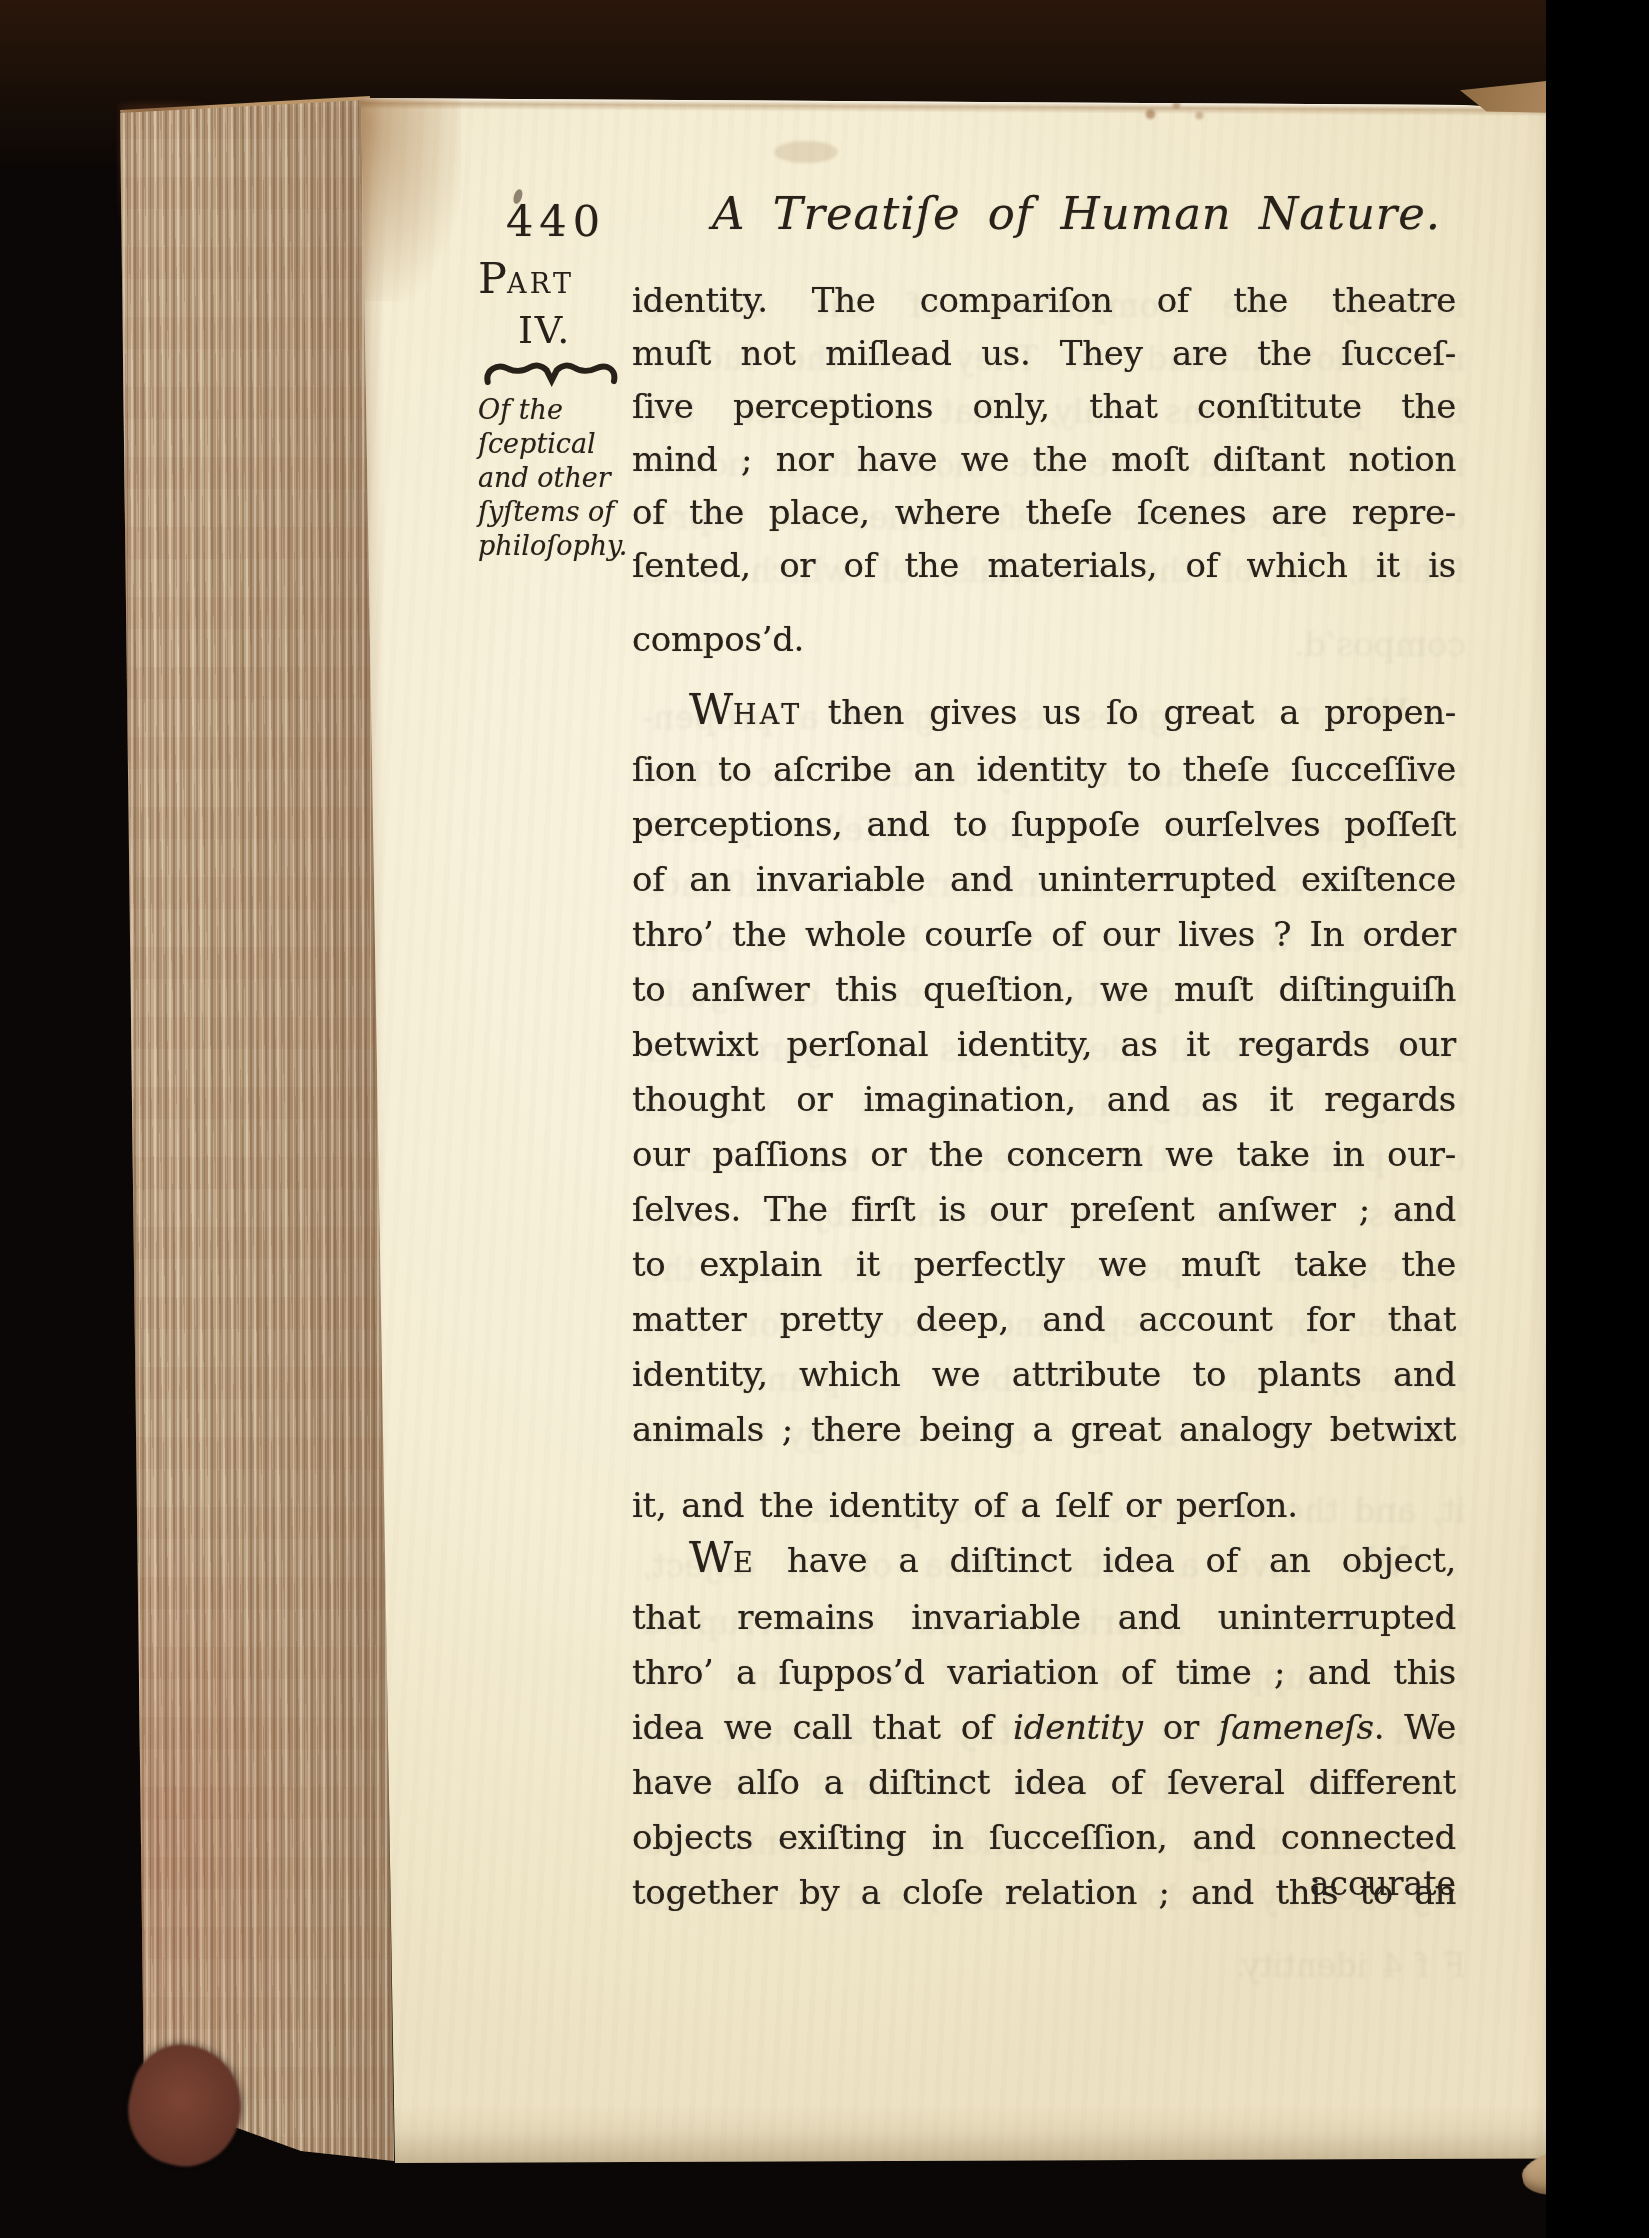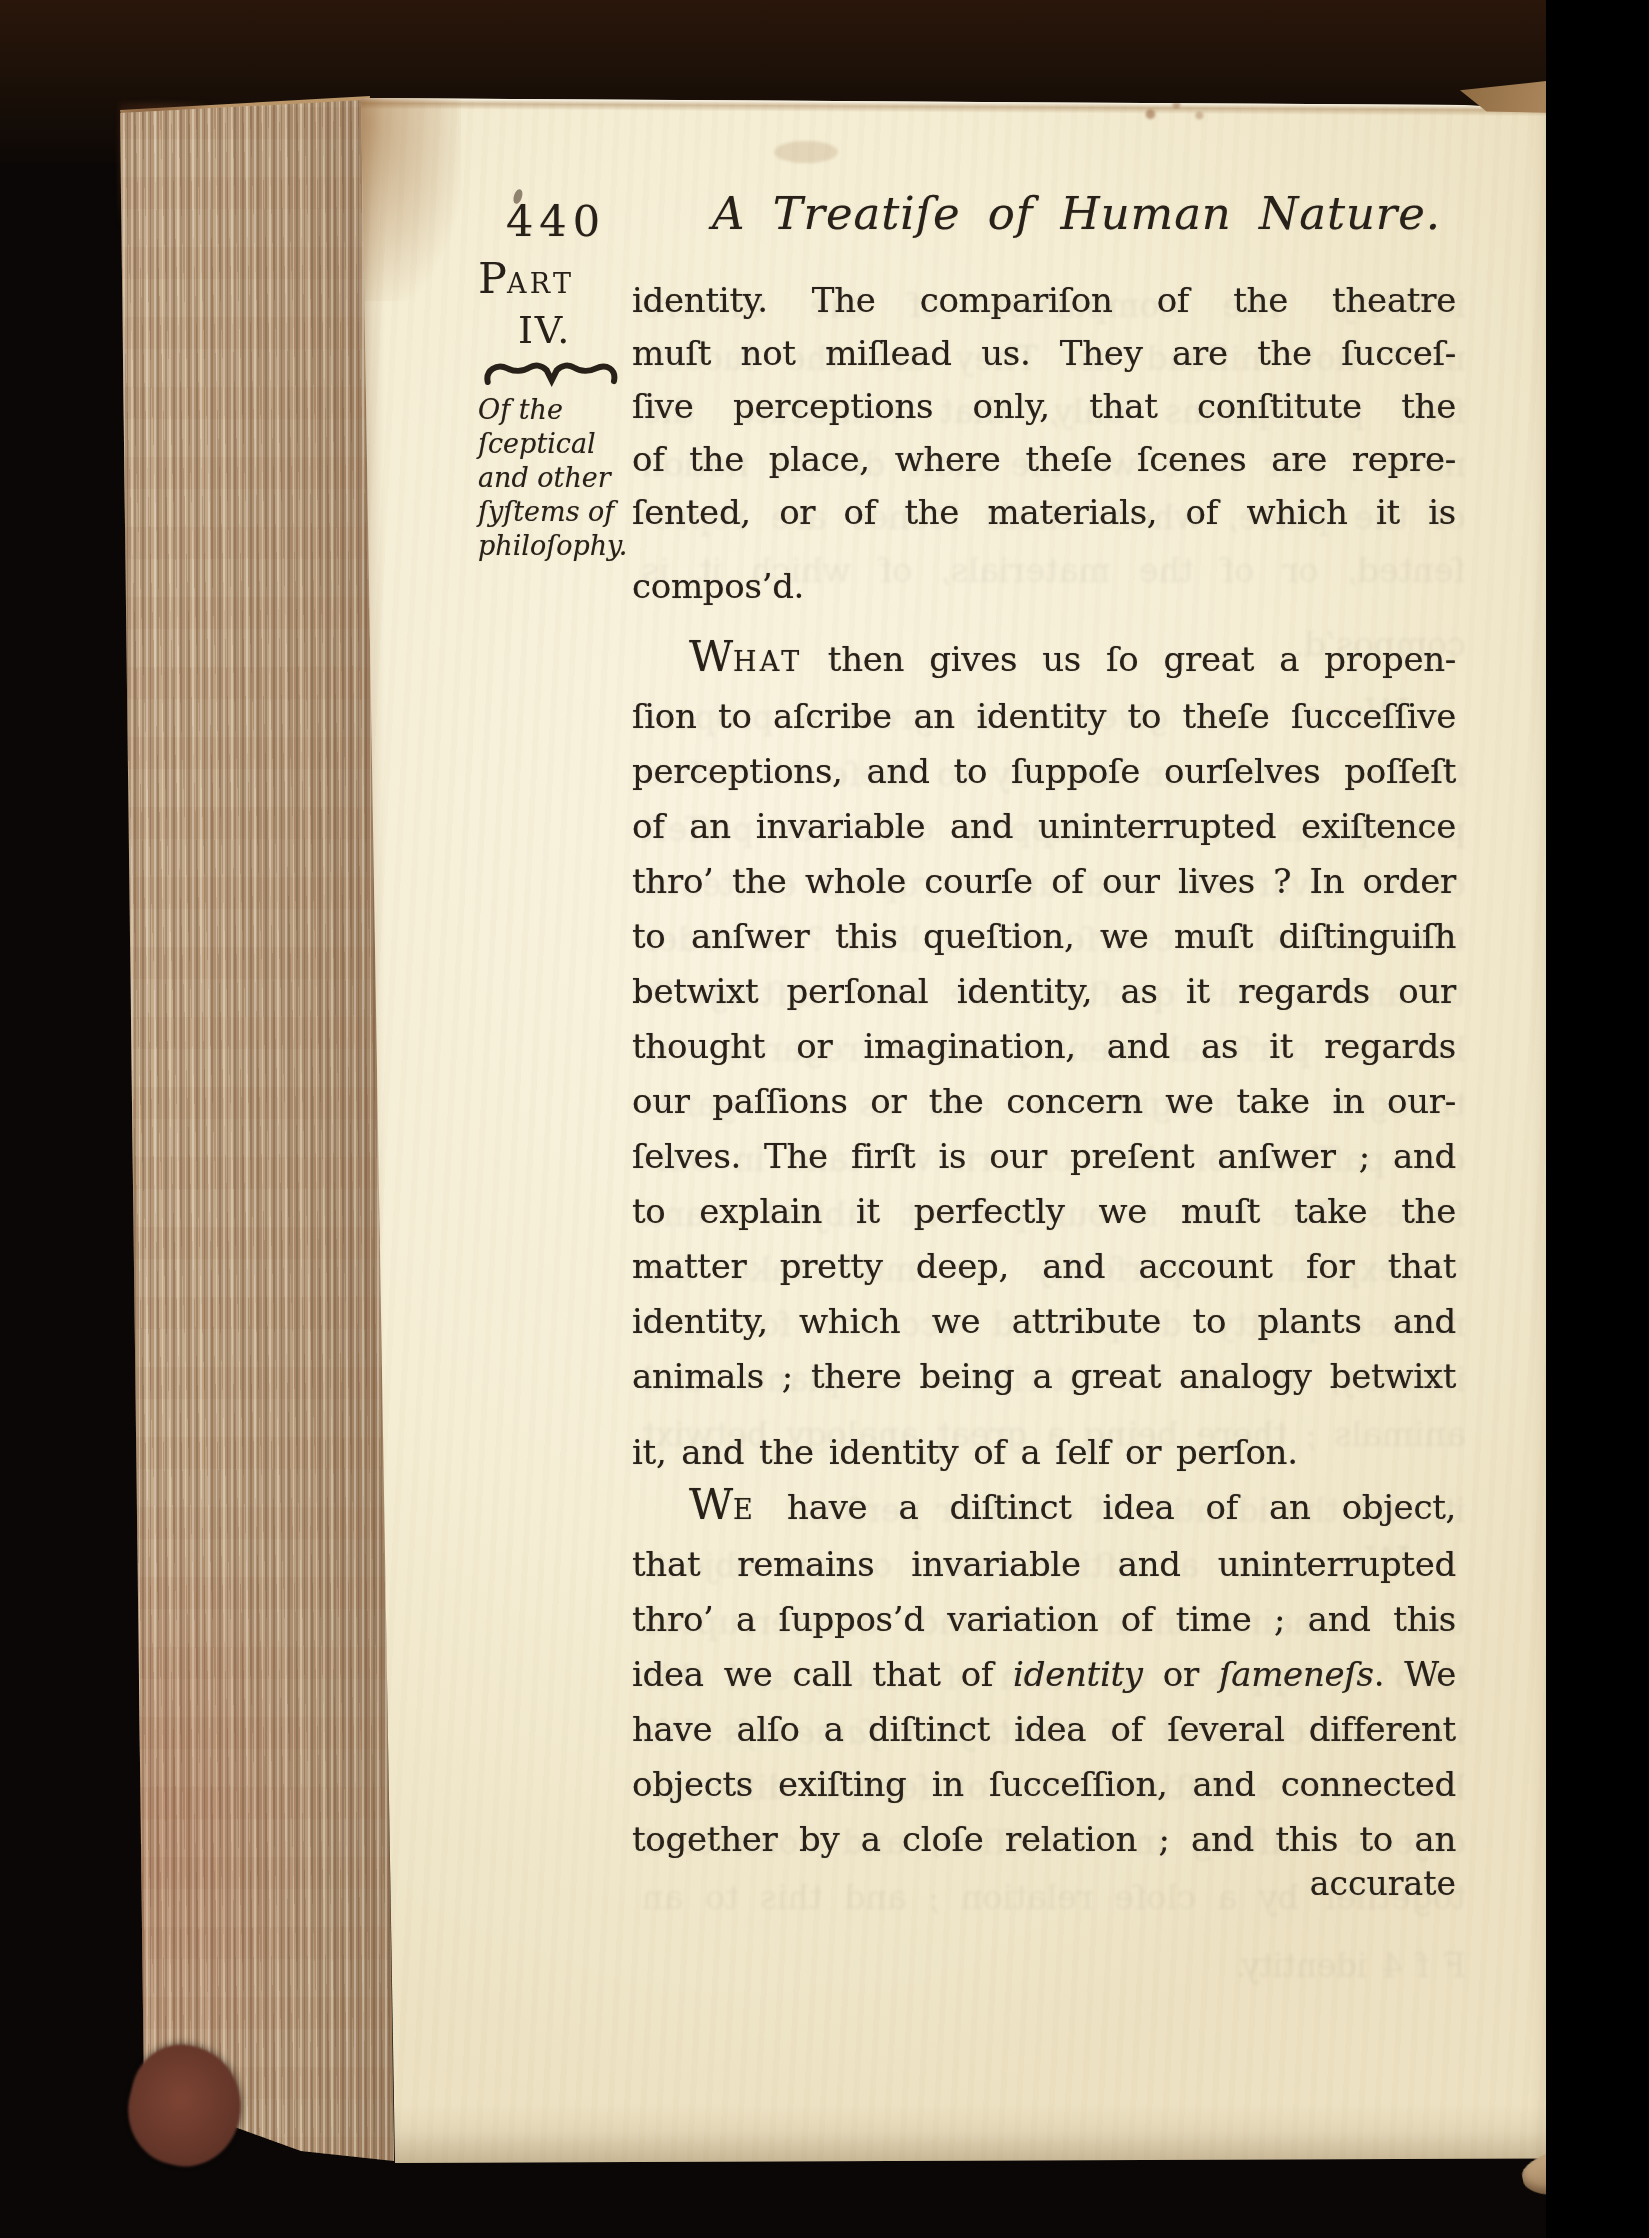--- a/index.html
+++ b/index.html
@@ -191,20 +191,21 @@
         <div>ſyſtems of</div>
         <div>philoſophy.</div>
       </div>
   </div>
 
   <div class="body-col" id="body-col">
       <div class="para p0">
         <div class="line">identity. The compariſon of the theatre</div>
         <div class="line">muſt not miſlead us. They are the ſucceſ-</div>
         <div class="line">ſive perceptions only, that conſtitute the</div>
+        <div class="line">mind ; nor have we the moſt diſtant notion</div>
         <div class="line">of the place, where theſe ſcenes are repre-</div>
         <div class="line">ſented, or of the materials, of which it is</div>
         <div class="line para-end">compos’d.</div>
       </div>
       <div class="para p1">
         <div class="line indent"><span class="lead-cap">W</span><span class="lead-sc">HAT</span> then gives us ſo great a propen-</div>
         <div class="line">ſion to aſcribe an identity to theſe ſucceſſive</div>
         <div class="line">perceptions, and to ſuppoſe ourſelves poſſeſt</div>
         <div class="line">of an invariable and uninterrupted exiſtence</div>
         <div class="line">thro’ the whole courſe of our lives ? In order</div>

